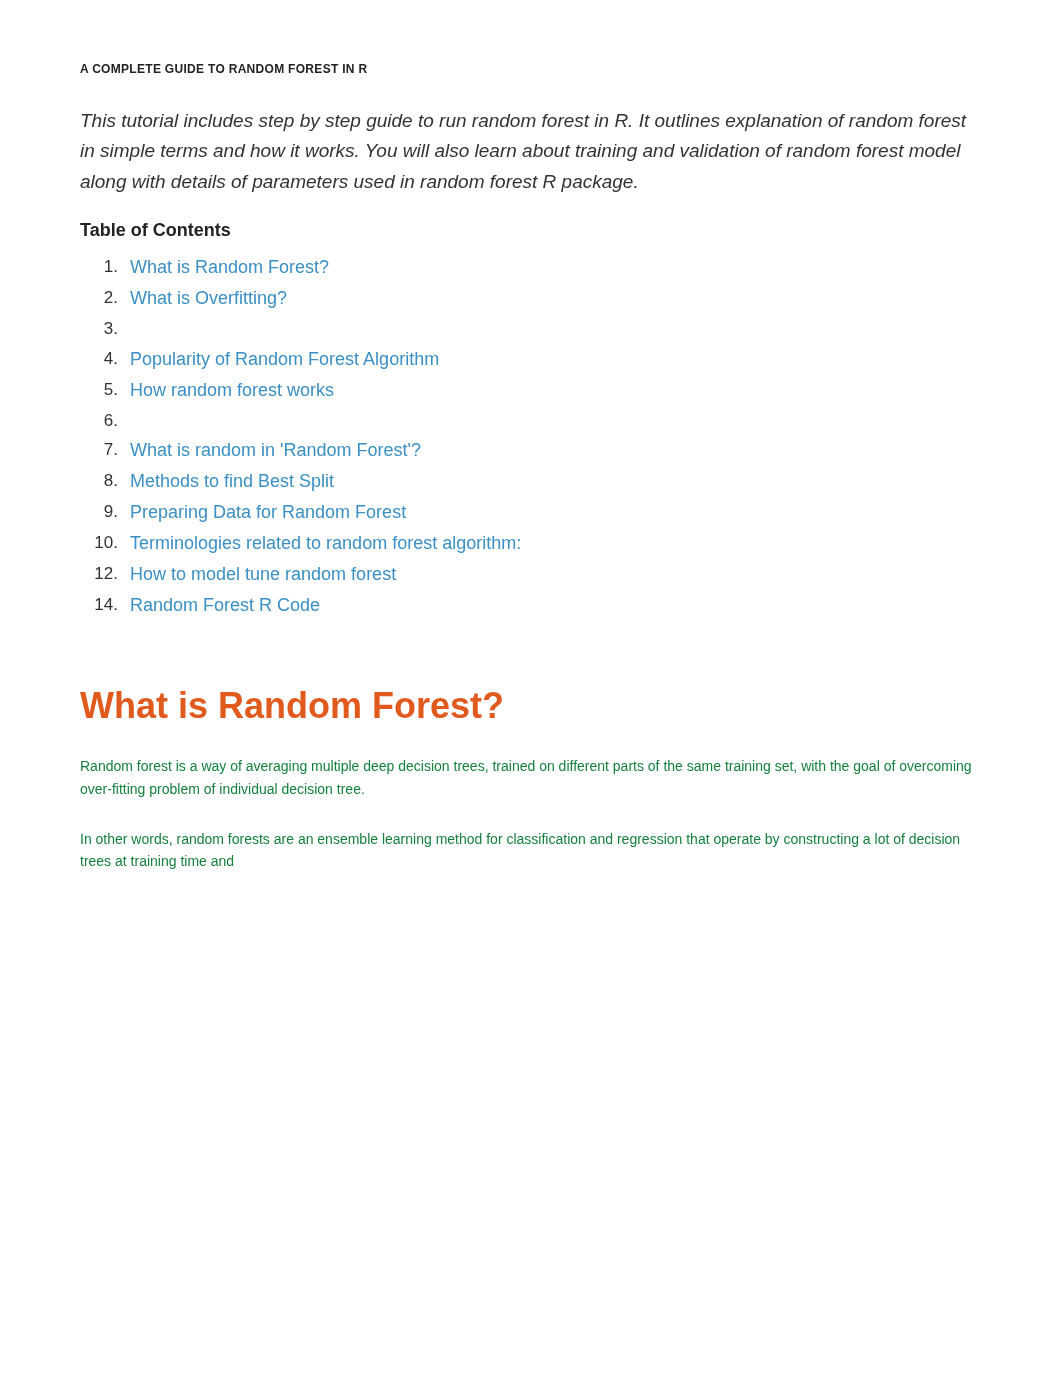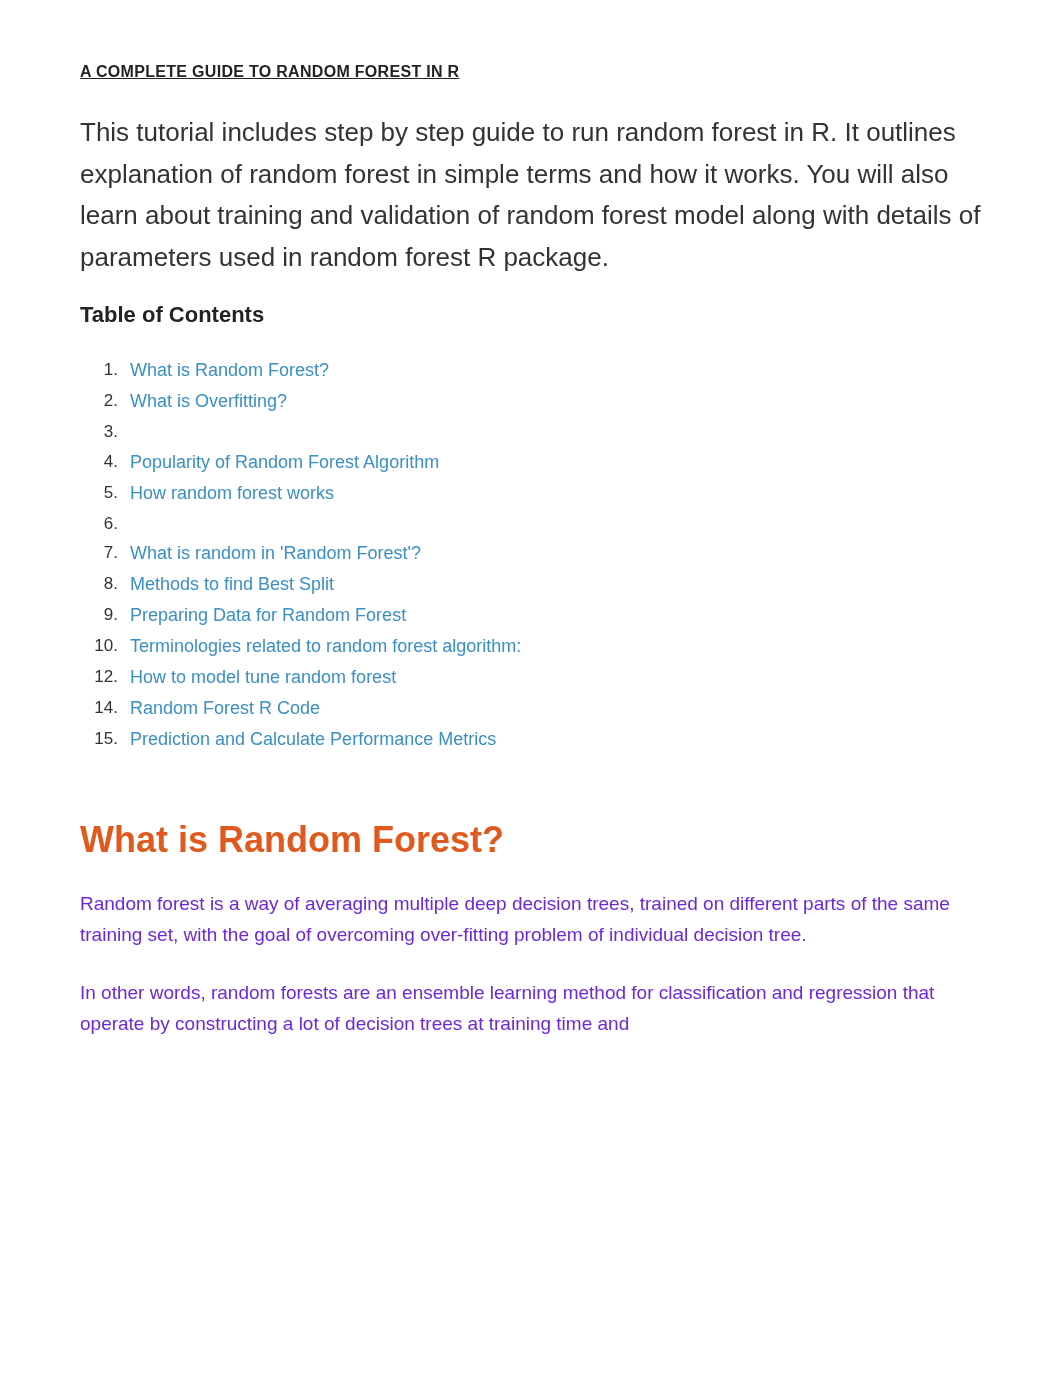--- a/index.html
+++ b/index.html
@@ -14,39 +14,39 @@
       color: #333;
       background: #fff;
       width: 1062px;
       min-height: 1377px;
       padding: 60px 80px;
       line-height: 1.5;
     }
 
     .page-title {
       font-weight: bold;
-      font-size: 16px;
+      font-size: 12px;
       color: #222;
       margin-bottom: 28px;
       letter-spacing: 0.3px;
-      text-decoration: underline;
     }
 
     .intro-text {
-      font-size: 26px;
+      font-size: 19px;
       color: #333;
       line-height: 1.6;
       margin-bottom: 20px;
+      font-style: italic;
     }
 
     .toc-heading {
       font-weight: bold;
-      font-size: 22px;
+      font-size: 18px;
       color: #222;
-      margin-bottom: 26px;
+      margin-bottom: 10px;
     }
 
     .toc-list {
       list-style: none;
       padding: 0;
       margin: 0 0 60px 0;
     }
 
     .toc-list li {
       display: flex;
@@ -71,22 +71,22 @@
 
     .section-title {
       font-size: 36px;
       font-weight: bold;
       color: #e05a1e;
       margin-bottom: 22px;
       margin-top: 40px;
     }
 
     .section-text {
-      font-size: 19px;
-      color: #6d28d9;
+      font-size: 14px;
+      color: #15803d;
       line-height: 1.6;
       margin-bottom: 28px;
     }
   </style>
 </head>
 <body>
 
 <p class="page-title">A COMPLETE GUIDE TO RANDOM FOREST IN R</p>
 
 <p class="intro-text">This tutorial includes step by step guide to run random forest in R. It outlines explanation of random forest in simple terms and how it works. You will also learn about training and validation of random forest model along with details of parameters used in random forest R package.</p>
@@ -133,23 +133,19 @@
       <a class="toc-link" href="#">Terminologies related to random forest algorithm:</a>
     </li>
     <li>
       <span class="toc-number">12.</span>
       <a class="toc-link" href="#">How to model tune random forest</a>
     </li>
     <li>
       <span class="toc-number">14.</span>
       <a class="toc-link" href="#">Random Forest R Code</a>
     </li>
-    <li>
-      <span class="toc-number">15.</span>
-      <a class="toc-link" href="#">Prediction and Calculate Performance Metrics</a>
-    </li>
   </ol>
 
 <div class="section">
   <h2 class="section-title">What is Random Forest?</h2>
   <p class="section-text">Random forest is a way of averaging multiple deep decision trees, trained on different parts of the same training set, with the goal of overcoming over-fitting problem of individual decision tree.</p>
   <p class="section-text">In other words, random forests are an ensemble learning method for classification and regression that operate by constructing a lot of decision trees at training time and</p>
 </div>
 
 </body></html>

